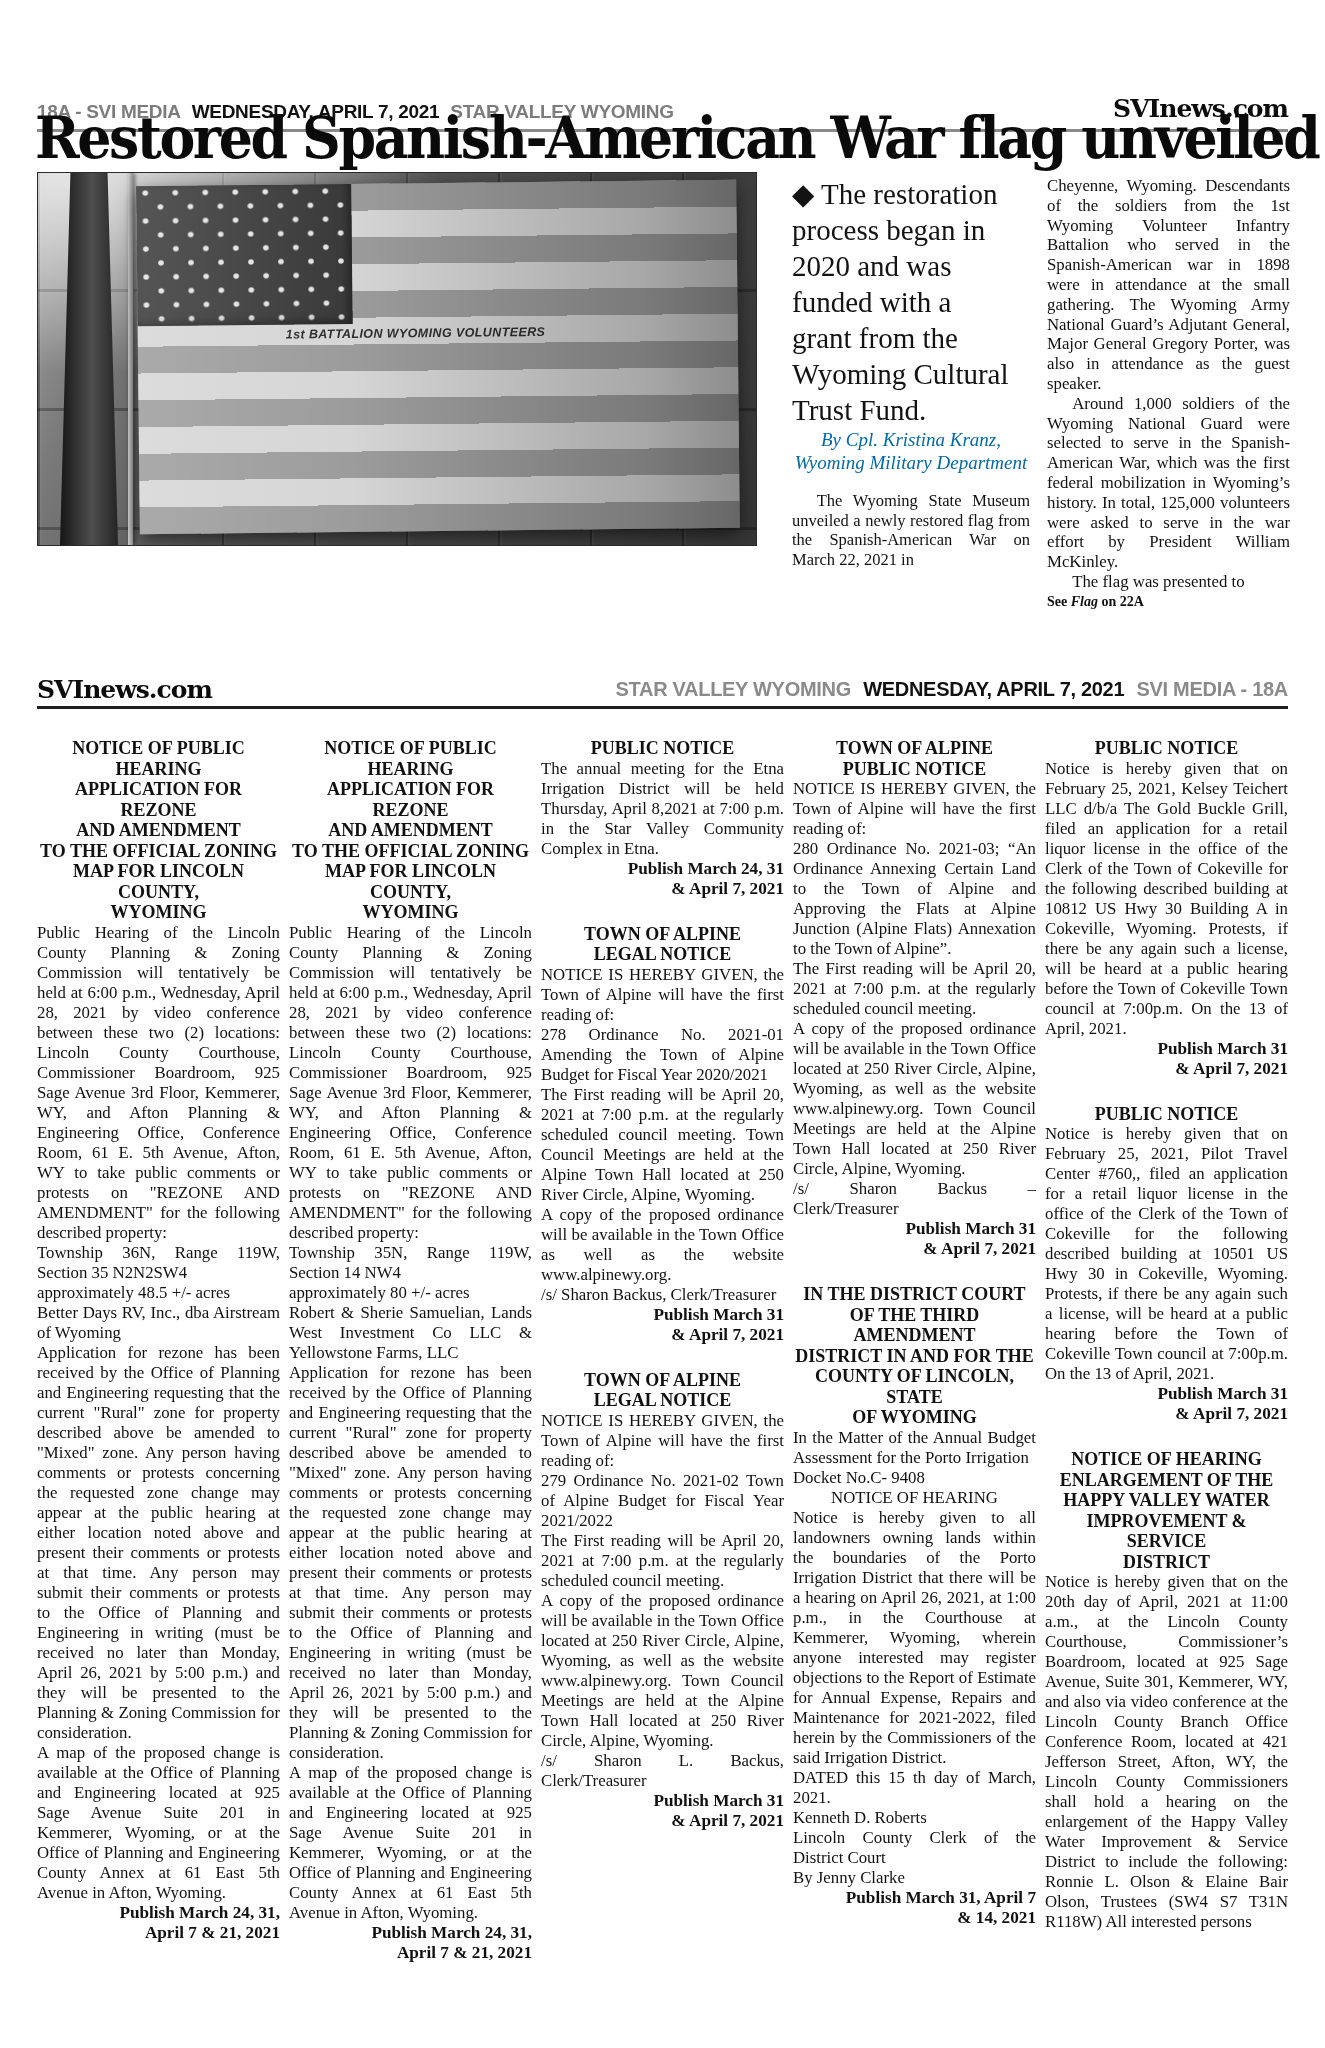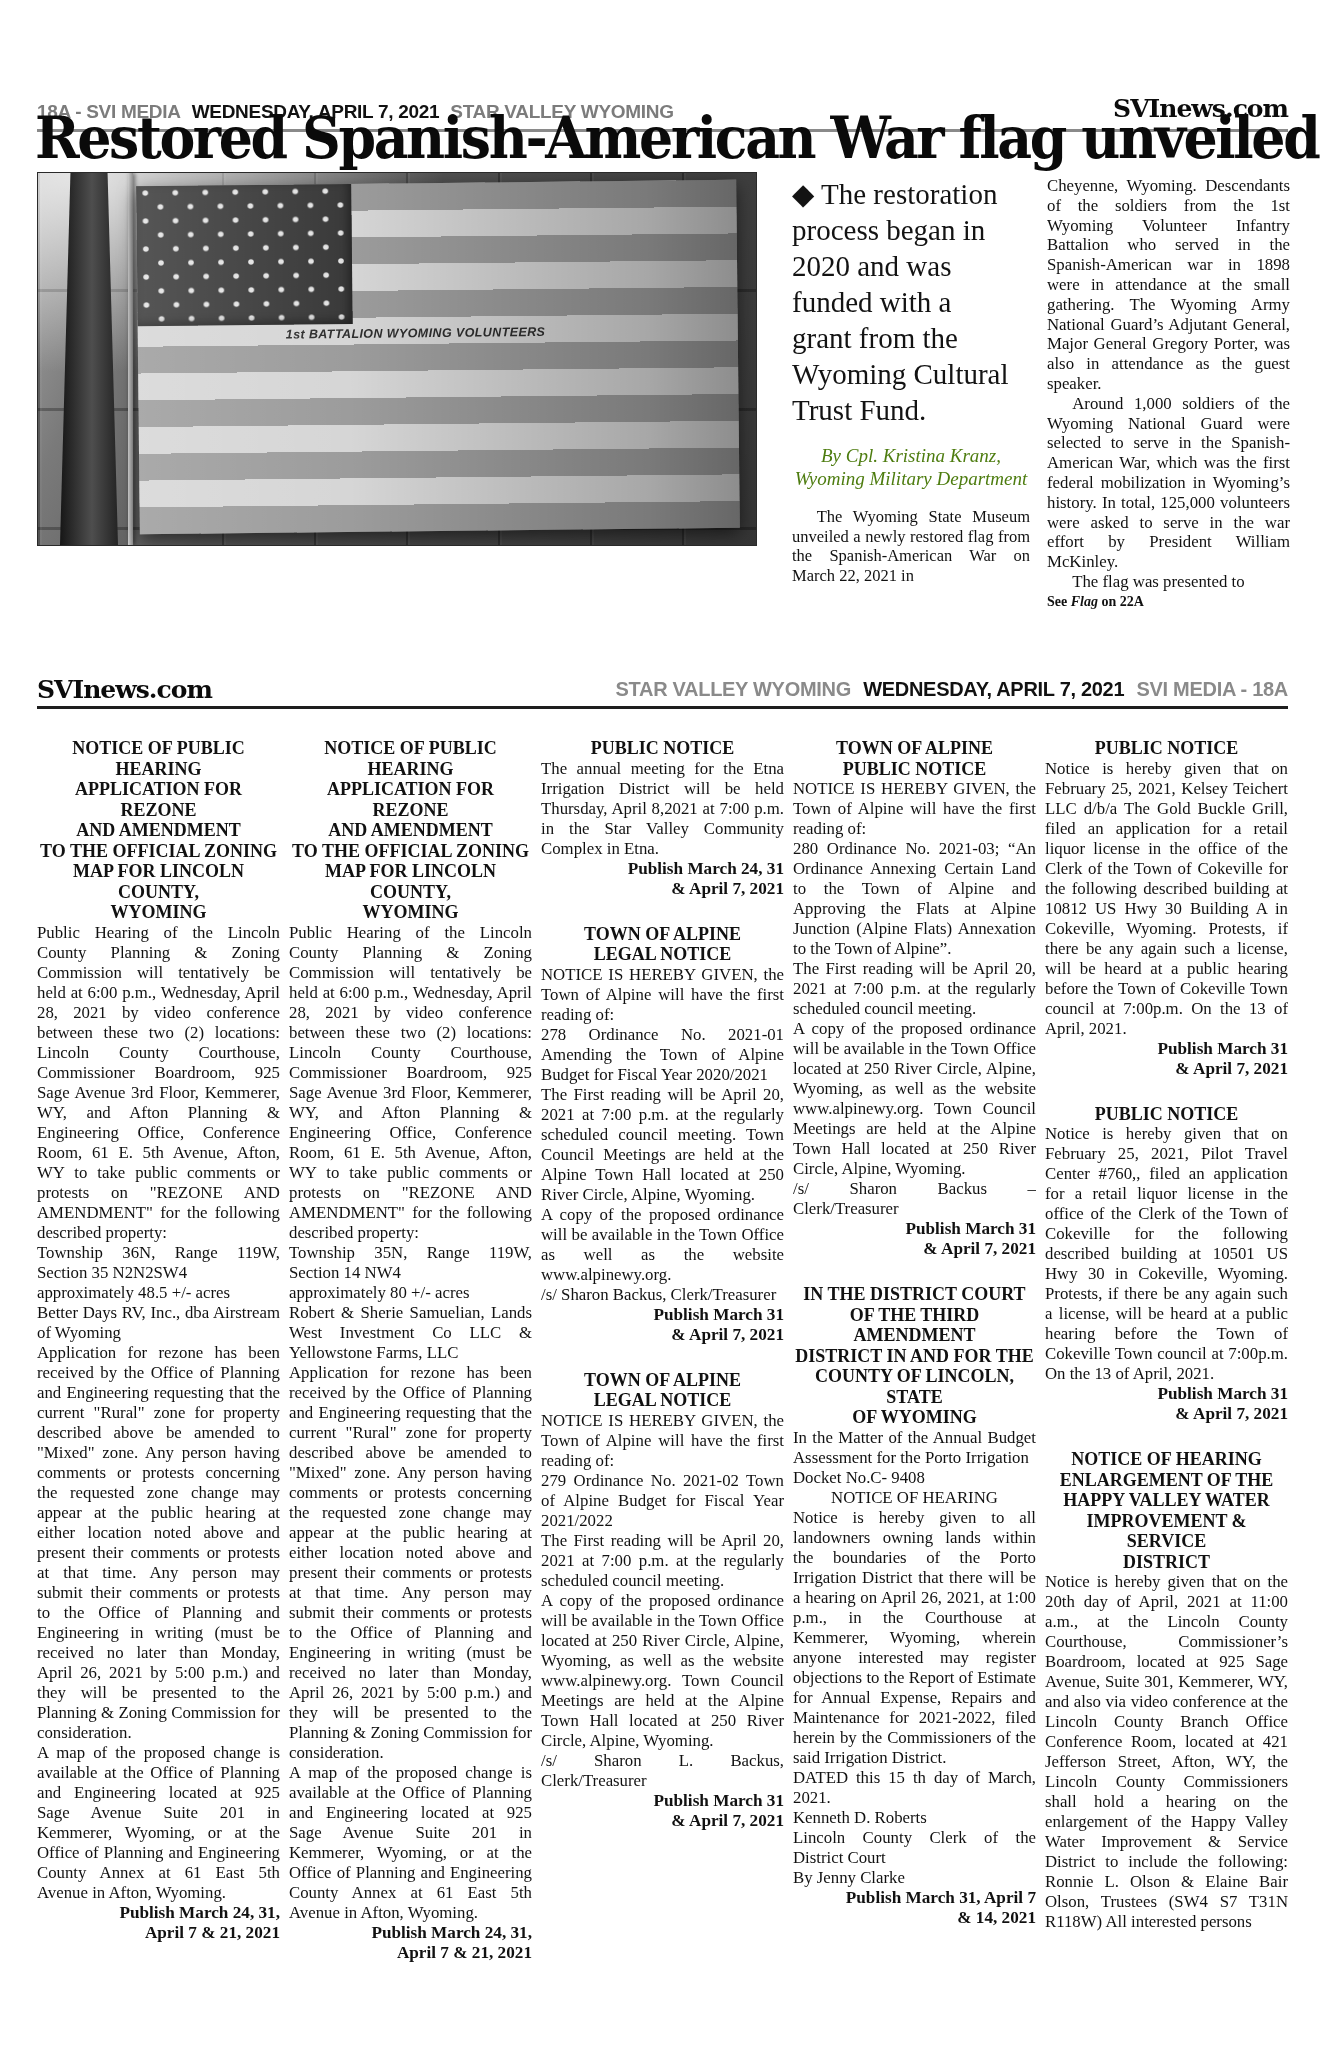--- a/index.html
+++ b/index.html
@@ -45,21 +45,21 @@
       radial-gradient(#e3e3e3 2.3px, rgba(0,0,0,0) 3.4px);
     background-size:30px 28px,30px 28px;background-position:9px 7px,24px 21px;
     box-shadow:inset -3px -3px 8px rgba(0,0,0,0.4);}
   .flag-banner{position:absolute;left:148px;top:143px;width:260px;
     font-family:"Liberation Sans",sans-serif;font-weight:bold;font-style:italic;
     font-size:12.5px;letter-spacing:0.4px;color:#2e2e2e;white-space:nowrap;}
 
   
   .mid-col{position:absolute;left:792px;top:176px;width:238px;}
   .pull-quote{width:218px;font-size:29px;line-height:36px;color:#131313;}
-  .byline{margin-top:16px;font-style:italic;font-size:19px;line-height:23px;text-align:center;color:#4d7c0f;}
+  .byline{font-style:italic;font-size:19px;line-height:23px;text-align:center;color:#0369a1;}
   .museum-para{margin-top:17px;font-size:16.5px;line-height:19.6px;text-align:justify;text-indent:1.5em;}
 
   
   .right-col{position:absolute;left:1047px;top:176px;width:243px;font-size:16.8px;line-height:19.8px;text-align:justify;}
   .right-col p{margin:0;}
   .right-col p.ind{text-indent:1.5em;}
   .see-line{text-align:left;font-weight:bold;font-size:14px;}
   .see-line .it{font-style:italic;}
 
   

